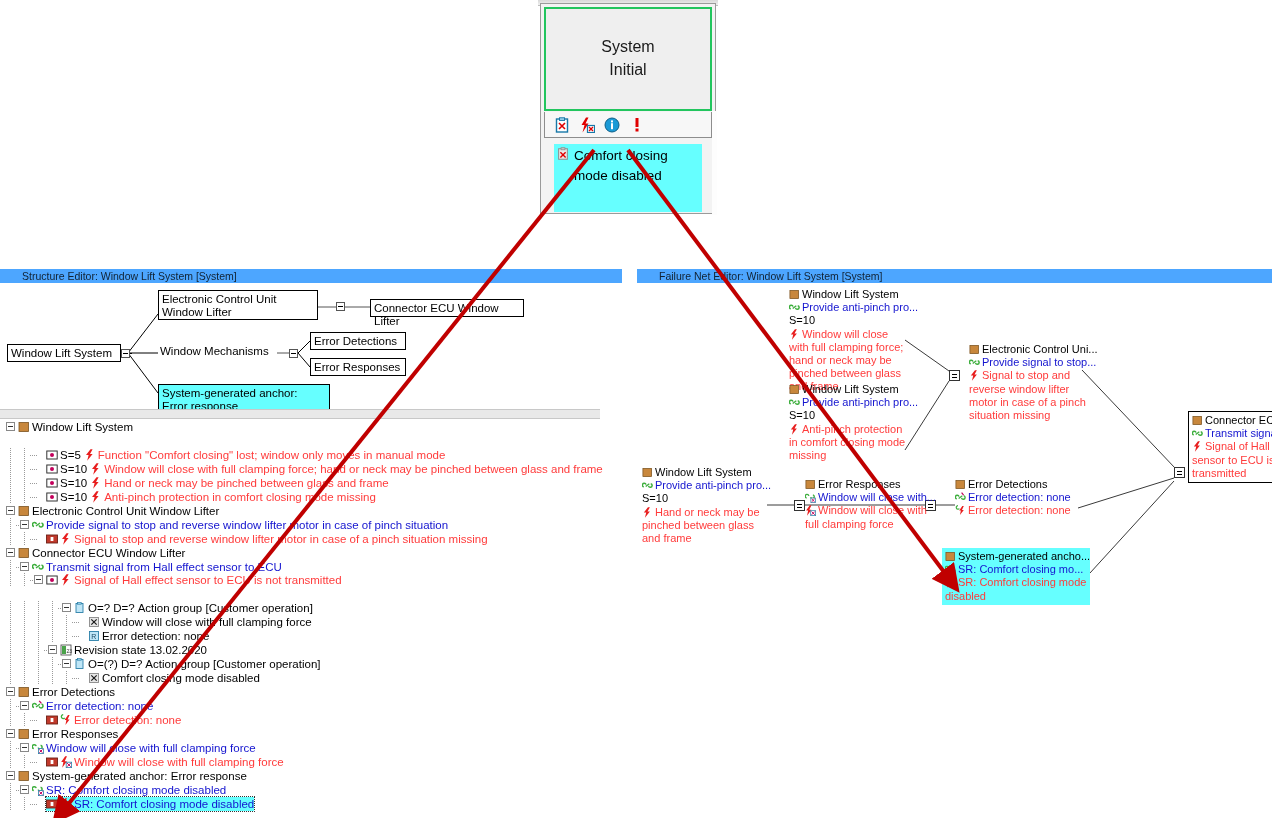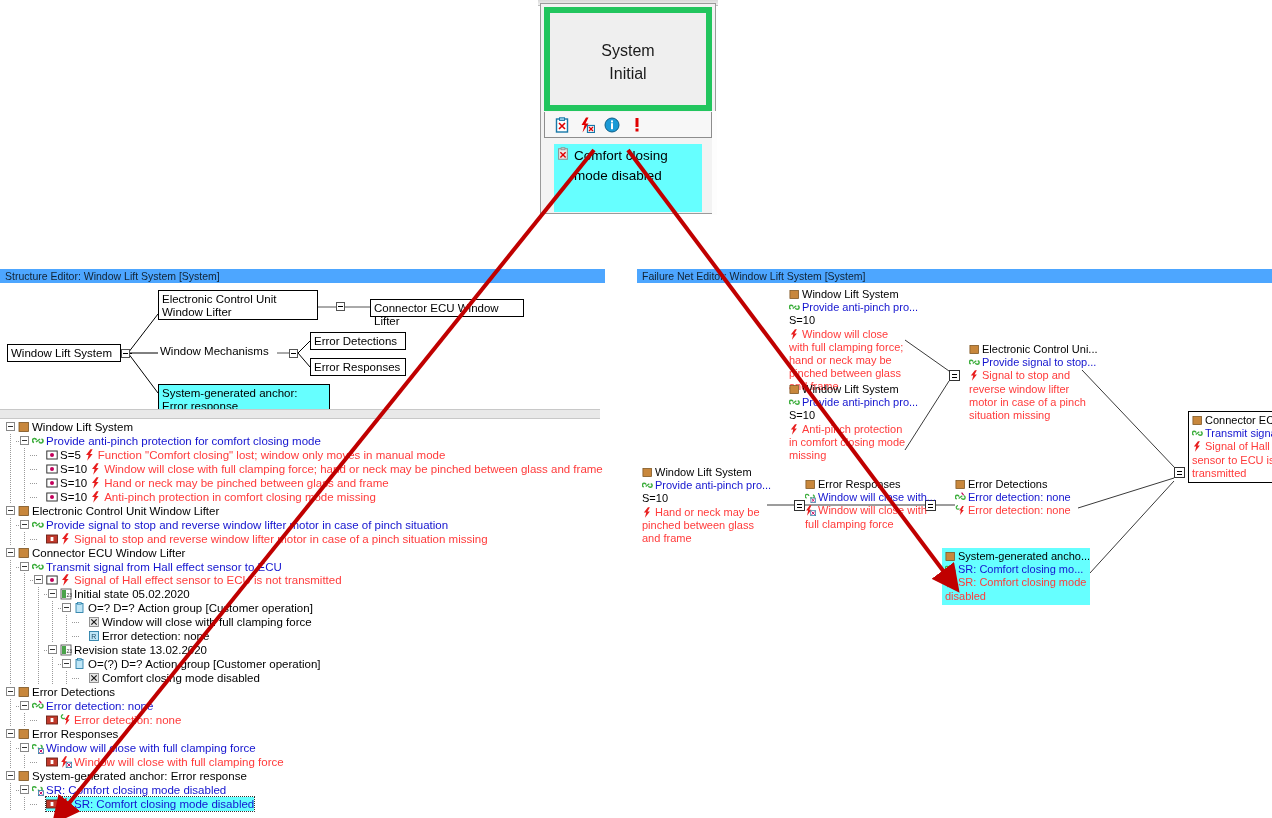--- a/index.html
+++ b/index.html
@@ -10,21 +10,21 @@
   }
   .abs{position:absolute;}
 
   
   #sysresp-window{
     left:540px;top:3px;width:176px;height:211px;
     background:#f3f3f3;border:1px solid #9a9a9a;box-sizing:border-box;
   }
   #sysresp-inner{
     position:absolute;left:3px;top:3px;width:168px;height:104px;
-    background:#efefef;border:6px solid #22c55e;box-sizing:border-box;
+    background:#efefef;border:2px solid #22c55e;box-sizing:border-box;
   }
   #sysresp-title{
     position:absolute;left:0;top:26px;width:100%;text-align:center;
     font-size:16px;line-height:23px;color:#1a1a1a;
   }
   #sysresp-toolbar{
     position:absolute;left:3px;top:108px;width:168px;height:26px;
     background:#f7f7f7;border:1px solid #8d8d8d;border-top:none;
     box-sizing:border-box;
     display:flex;align-items:center;gap:9px;padding-left:9px;
@@ -41,21 +41,21 @@
     position:absolute;left:171px;top:107px;width:5px;height:104px;background:#fdfdfd;
   }
   #sysresp-topbar{
     position:absolute;left:538px;top:0px;width:180px;height:5px;
     background:linear-gradient(#d8d8d8,#f0f0f0);border-bottom:1px solid #bdbdbd;
   }
 
   
   .panel-title{
     height:14px;background:#4DA6FF;color:#112233;
-    font-size:10.5px;line-height:14px;padding-left:5px;
+    font-size:10.5px;line-height:14px;padding-left:22px;
     font-family:"Liberation Sans", sans-serif;
     white-space:nowrap;overflow:hidden;
   }
   #struct-splitter{
     position:absolute;left:0;top:409px;width:600px;height:8px;
     background:#e9e9e9;border-top:1px solid #c8c8c8;border-bottom:1px solid #c8c8c8;
   }
 
   .sbox{
     position:absolute;background:#fff;border:1px solid #000;
@@ -210,30 +210,20 @@
 
 <div class="abs" id="struct-splitter"></div>
 
 <div id="tree">
     <div class="trow" style="top: 0px; position: absolute; left: 0px; width: 612px;">
       <span class="tw-plus" style="left:6px"></span>
       <span style="position:absolute;left:18px;top:0;white-space:nowrap;" class=""><svg class="ico" width="12" height="12" viewBox="0 0 12 12">
           <rect x="1" y="1.5" width="9.5" height="9" fill="#C8873C" stroke="#7a5320" stroke-width="0.8"></rect>
         </svg><span class="txt t-black">Window Lift System</span></span>
     </div>
-    <div class="trow" style="top: 13.95px; position: absolute; left: 0px; width: 612px;">
-      <span class="dotline-v" style="left:10px"></span>
-      <span class="dotline-h" style="left:16px;width:8px;"></span>
-      <span class="tw-plus" style="left:20px"></span>
-      <span style="position:absolute;left:32px;top:0;white-space:nowrap;" class=""><svg class="ico" width="12" height="12" viewBox="0 0 12 12">
-          <path d="M2 7.5 a2 2 0 1 1 2.4 -2.4" stroke="#3DAE3D" stroke-width="1.6" fill="none"></path>
-              <path d="M9.5 4 a2 2 0 1 1 -2.4 2.4" stroke="#3DAE3D" stroke-width="1.6" fill="none"></path>
-              <line x1="4" y1="7" x2="8" y2="4" stroke="#3DAE3D" stroke-width="1.4"></line>
-        </svg><span class="txt t-blue">Provide anti-pinch protection for comfort closing mode</span></span>
-    </div>
     <div class="trow" style="top: 27.9px; position: absolute; left: 0px; width: 612px;">
       <span class="dotline-v" style="left:10px"></span>
       <span class="dotline-v" style="left:24px"></span>
       <span class="dotline-h" style="left:30px;width:8px;"></span>
       <span style="position:absolute;left:46px;top:0;white-space:nowrap;" class=""><svg class="ico" width="12" height="12" viewBox="0 0 12 12">
           <rect x="0.8" y="2" width="10.4" height="8" fill="#ffffff" stroke="#333" stroke-width="1"></rect>
               <circle cx="6" cy="6" r="2" fill="#C3005B"></circle>
         </svg><span class="t-black" style="margin-right:3px;">S=5</span><svg class="ico" width="12" height="12" viewBox="0 0 12 12">
           <path d="M6.5 0.3 L2 6 L4.6 6 L3.2 11.7 L8.6 5 L6 5 L8.6 0.3 Z" fill="#E81E1E"></path>
         </svg><span class="txt t-red">Function "Comfort closing" lost; window only moves in manual mode</span></span>
@@ -318,32 +308,20 @@
       <span class="dotline-v" style="left:10px"></span>
       <span class="dotline-v" style="left:24px"></span>
       <span class="dotline-h" style="left:30px;width:8px;"></span>
       <span class="tw-plus" style="left:34px"></span>
       <span style="position:absolute;left:46px;top:0;white-space:nowrap;" class=""><svg class="ico" width="12" height="12" viewBox="0 0 12 12">
           <rect x="0.8" y="2" width="10.4" height="8" fill="#ffffff" stroke="#333" stroke-width="1"></rect>
               <circle cx="6" cy="6" r="2" fill="#C3005B"></circle>
         </svg><svg class="ico" width="12" height="12" viewBox="0 0 12 12">
           <path d="M6.5 0.3 L2 6 L4.6 6 L3.2 11.7 L8.6 5 L6 5 L8.6 0.3 Z" fill="#E81E1E"></path>
         </svg><span class="txt t-red">Signal of Hall effect sensor to ECU is not transmitted</span></span>
-    </div>
-    <div class="trow" style="top: 167.4px; position: absolute; left: 0px; width: 612px;">
-      <span class="dotline-v" style="left:10px"></span>
-      <span class="dotline-v" style="left:24px"></span>
-      <span class="dotline-v" style="left:38px"></span>
-      <span class="dotline-h" style="left:44px;width:8px;"></span>
-      <span class="tw-plus" style="left:48px"></span>
-      <span style="position:absolute;left:60px;top:0;white-space:nowrap;" class=""><svg class="ico" width="12" height="12" viewBox="0 0 12 12">
-          <rect x="1" y="1" width="10" height="10" fill="#ffffff" stroke="#555" stroke-width="0.9"></rect>
-              <rect x="2" y="2" width="4" height="8" fill="#4aa34a"></rect>
-              <text x="6.6" y="9" font-size="5" fill="#333">23</text>
-        </svg><span class="txt t-black">Initial state 05.02.2020</span></span>
     </div>
     <div class="trow" style="top: 181.35px; position: absolute; left: 0px; width: 612px;">
       <span class="dotline-v" style="left:10px"></span>
       <span class="dotline-v" style="left:24px"></span>
       <span class="dotline-v" style="left:38px"></span>
       <span class="dotline-v" style="left:52px"></span>
       <span class="dotline-h" style="left:58px;width:8px;"></span>
       <span class="tw-plus" style="left:62px"></span>
       <span style="position:absolute;left:74px;top:0;white-space:nowrap;" class=""><svg class="ico" width="12" height="12" viewBox="0 0 12 12">
           <rect x="2" y="1.5" width="7" height="9" fill="#BFE6F7" stroke="#2a7fa8" stroke-width="0.9"></rect>

